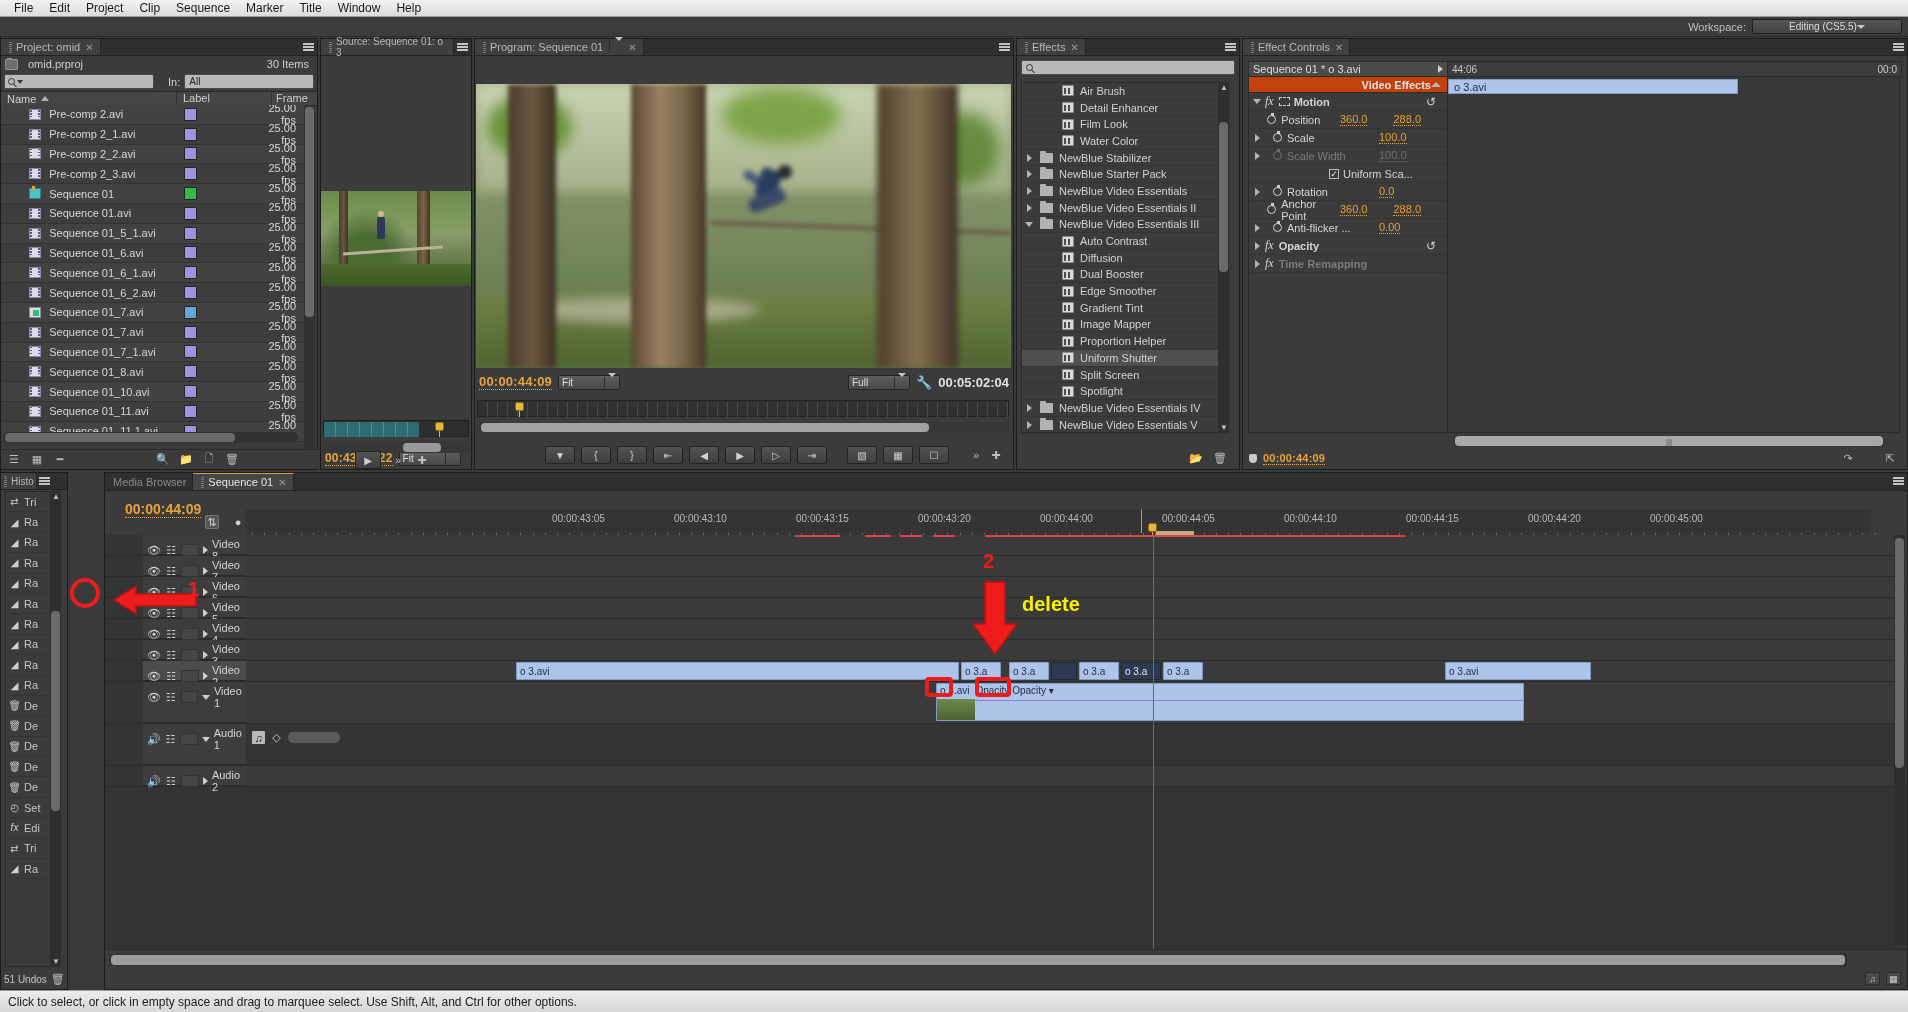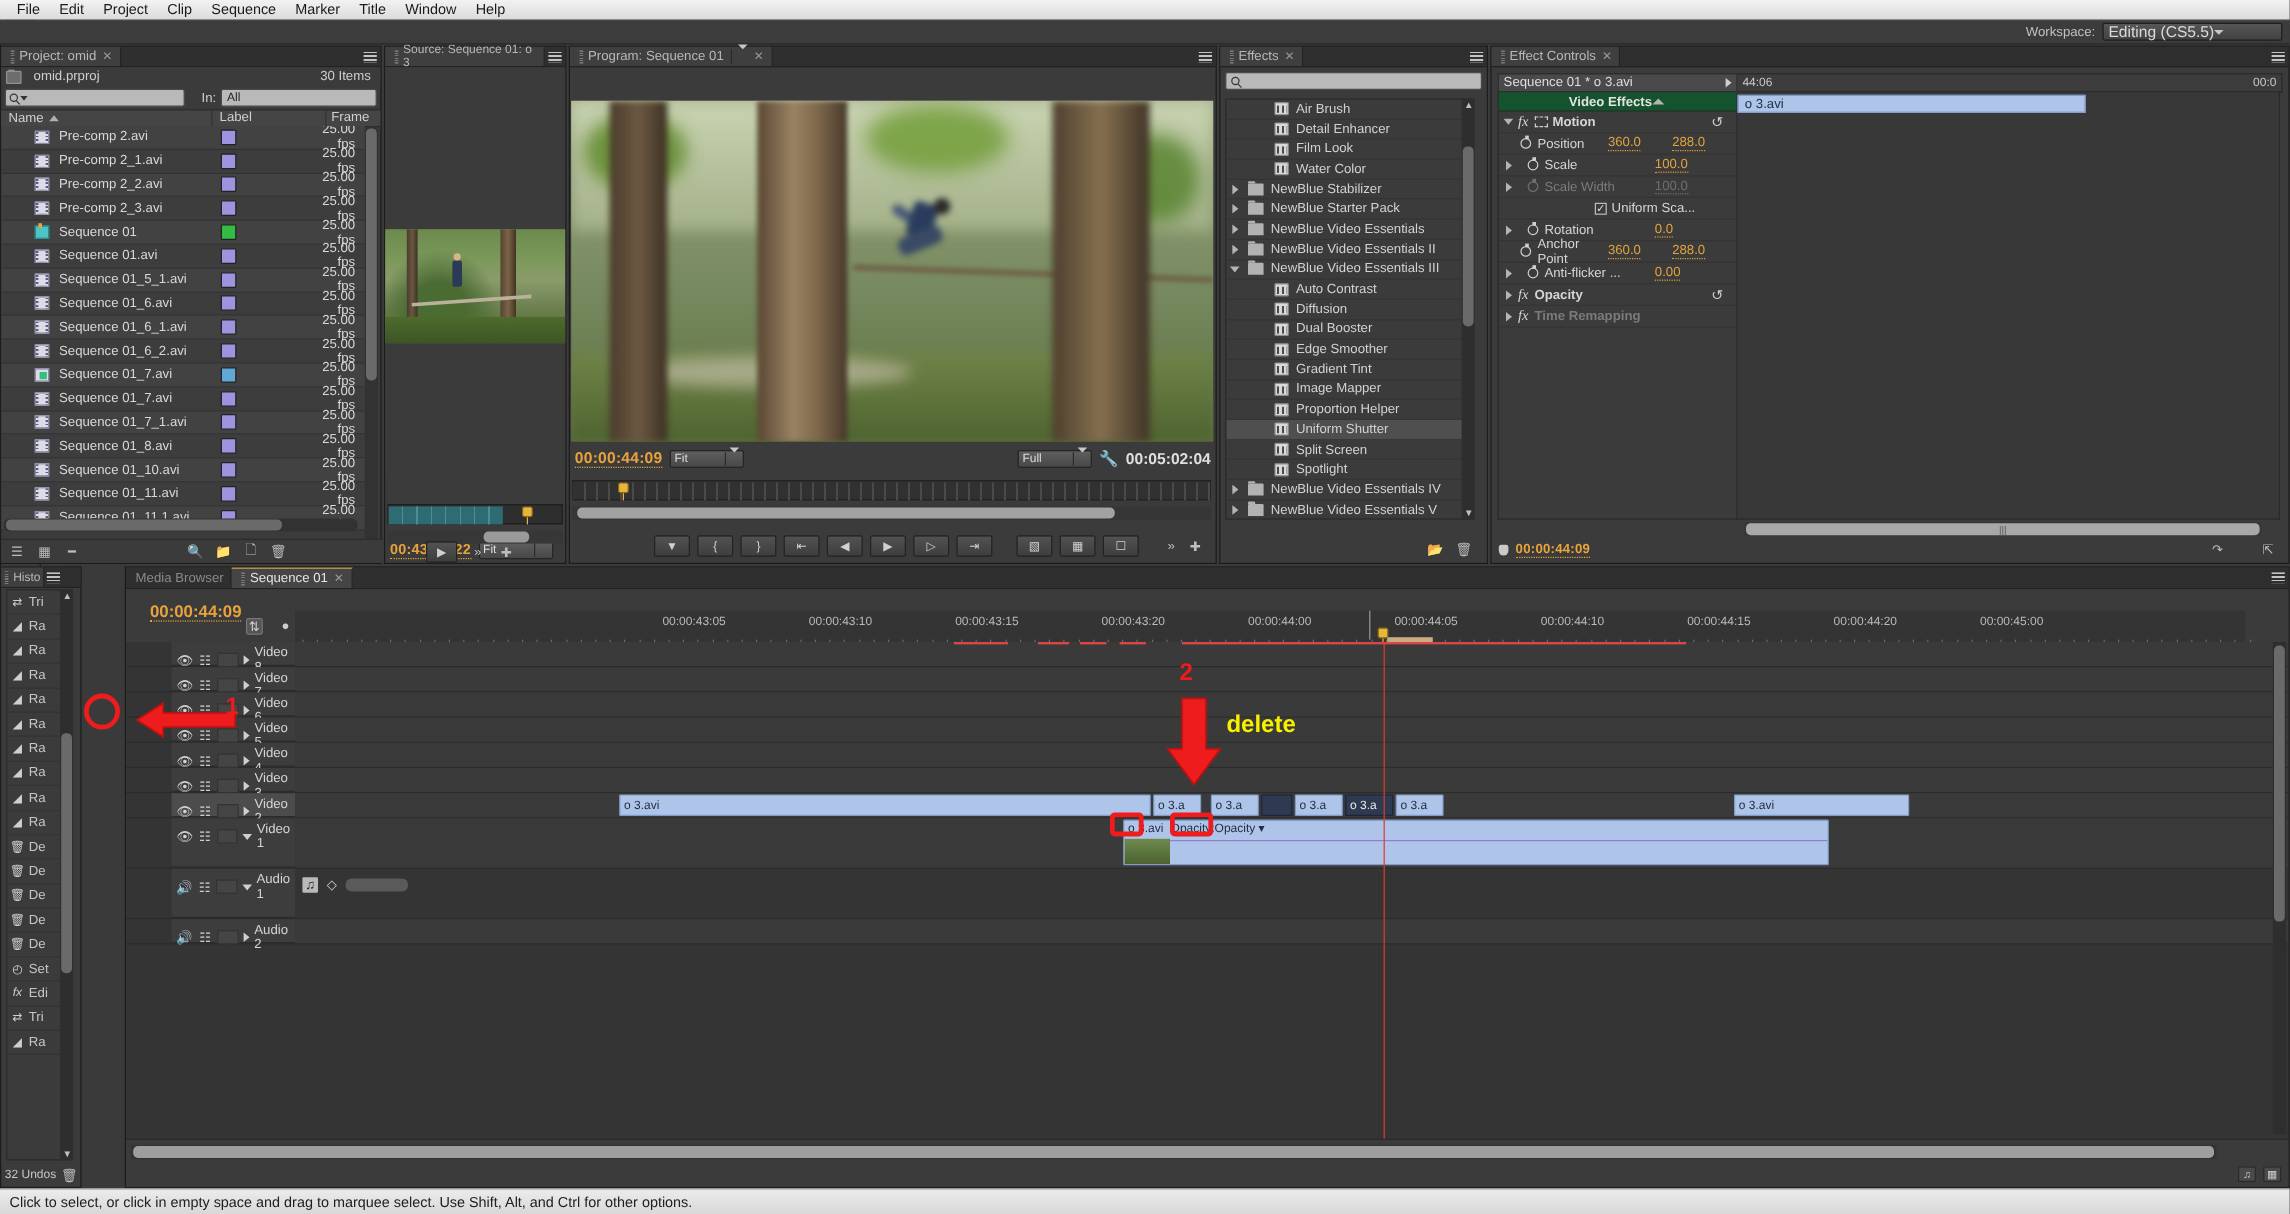--- a/index.html
+++ b/index.html
@@ -25,22 +25,22 @@
   
   #wsbar{
     position:absolute;left:0;top:17px;width:1908px;height:20px;
     background:#3c3c3c;border-bottom:1px solid #2a2a2a;
     display:flex;align-items:center;justify-content:flex-end;padding-right:6px;
   }
   #wsbar .wslabel{color:#c0c0c0;font-size:11px;margin-right:6px;}
   #wsbar .wssel{
     background:linear-gradient(#565656,#424242);
     border:1px solid #1e1e1e;border-radius:2px;
-    height:15px;min-width:150px;color:#dadada;font-size:13px;
-    display:flex;align-items:center;padding:0 4px;justify-content:flex-start;
+    height:15px;min-width:150px;color:#dadada;font-size:10px;
+    display:flex;align-items:center;padding:0 4px;justify-content:center;
   }
   .caret{width:0;height:0;border-left:4px solid transparent;border-right:4px solid transparent;border-top:4px solid #c8c8c8;}
 
   
   .panel{position:absolute;background:#3b3b3b;border:1px solid #1c1c1c;}
   .ptabs{height:17px;background:#2f2f2f;display:flex;align-items:stretch;border-bottom:1px solid #222;}
   .ptab{
     background:#3f3f3f;color:#b8b8b8;font-size:11px;
     display:flex;align-items:center;padding:0 6px 0 8px;
     border-right:1px solid #242424;position:relative;
@@ -226,21 +226,21 @@
   #fxFooter{position:absolute;left:0;bottom:0;width:100%;height:22px;display:flex;align-items:center;justify-content:flex-end;gap:10px;padding-right:12px;}
 
   
   #ecPanel{left:1242px;top:38px;width:666px;height:432px;}
   #ecBar{position:absolute;left:5px;top:22px;width:654px;height:16px;display:flex;}
   #ecClipSel{width:200px;background:#4a4a4a;border:1px solid #2a2a2a;display:flex;align-items:center;padding:0 4px;justify-content:space-between;font-size:11px;color:#ddd;}
   #ecTimeHdr{flex:1;background:#3c3c3c;border:1px solid #2a2a2a;border-left:none;display:flex;align-items:center;justify-content:space-between;padding:0 4px;font-size:10px;color:#c9c9c9;}
   #ecLeft{position:absolute;left:5px;top:38px;width:200px;bottom:36px;background:#3b3b3b;border:1px solid #2a2a2a;border-top:none;}
   #ecRight{position:absolute;left:205px;top:38px;right:7px;bottom:36px;background:#383838;border:1px solid #2a2a2a;border-top:none;border-left:none;}
   #ecRight .clipbar{position:absolute;left:0;top:2px;width:290px;height:15px;background:#aec4e8;border:1px solid #7f9cc8;color:#22314a;font-size:11px;display:flex;align-items:center;padding-left:5px;}
-  .ecHeaderRow{height:16px;display:flex;align-items:center;background:#14532d;border-bottom:1px solid #2c2c2c;padding-left:4px;font-size:11px;font-weight:bold;color:#e2e2e2;justify-content:center;padding-right:6px;}
+  .ecHeaderRow{height:16px;display:flex;align-items:center;background:#c2410c;border-bottom:1px solid #2c2c2c;padding-left:4px;font-size:11px;font-weight:bold;color:#e2e2e2;justify-content:flex-end;padding-right:6px;}
   .ecRow{height:18px;display:flex;align-items:center;font-size:11px;color:#d5d5d5;border-bottom:1px solid #343434;}
   .ecRow.dim{color:#7b7b7b;}
   .ecRow .tw{width:16px;display:flex;justify-content:center;align-items:center;}
   .stopw{width:9px;height:9px;border:1.4px solid #cfcfcf;border-radius:50%;margin-right:5px;position:relative;flex:0 0 auto;}
   .stopw:after{content:"";position:absolute;left:3px;top:-3px;width:3px;height:2.5px;background:#cfcfcf;}
   .stopw.dimc{border-color:#6f6f6f;}
   .stopw.dimc:after{background:#6f6f6f;}
   .ecName{width:92px;}
   .val{color:#e0a23c;border-bottom:1px dotted #e0a23c;font-size:11px;margin-right:26px;}
   .val.dimv{color:#6f6f6f;border-bottom-color:#6f6f6f;}
@@ -1061,21 +1061,21 @@
         <span class="hico">◢</span>
         <span>Ra</span>
       </div>
     </div>
   <div style="position:absolute;right:6px;top:18px;width:11px;bottom:22px;background:#2e2e2e;">
     <div style="position:absolute;left:2px;top:1px;color:#c0c0c0;font-size:8px;">▲</div>
     <div style="position:absolute;left:1px;top:120px;width:9px;height:200px;background:#6a6a6a;border-radius:4px;"></div>
     <div style="position:absolute;left:2px;bottom:1px;color:#c0c0c0;font-size:8px;">▼</div>
   </div>
   <div id="histFooter">
-    <span>32 Undos</span>
+    <span>51 Undos</span>
     <span class="fbtn">🗑</span>
   </div>
 </div>
 
 <div id="toolsPanel">
   <div class="tgrip"></div>
   <div id="toolsList">
       <div class="tool active">➤</div>
       <div class="tool">⇨</div>
       <div class="tool">⬌</div>

